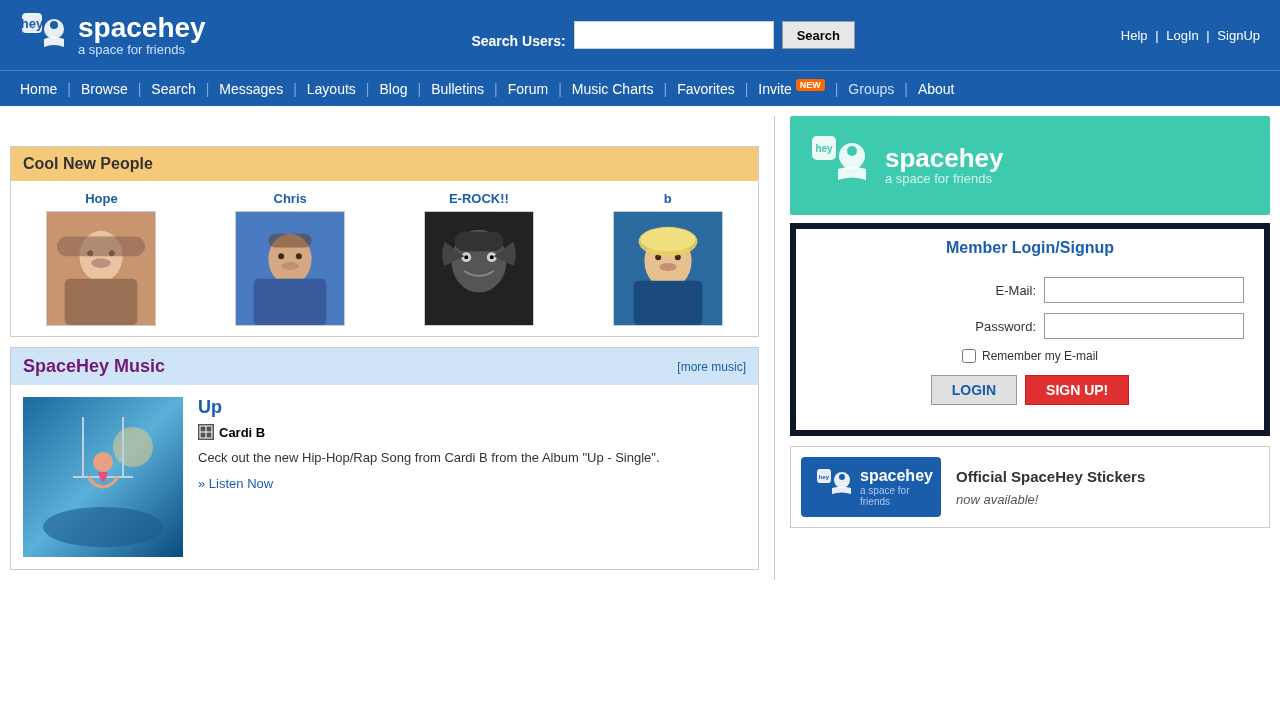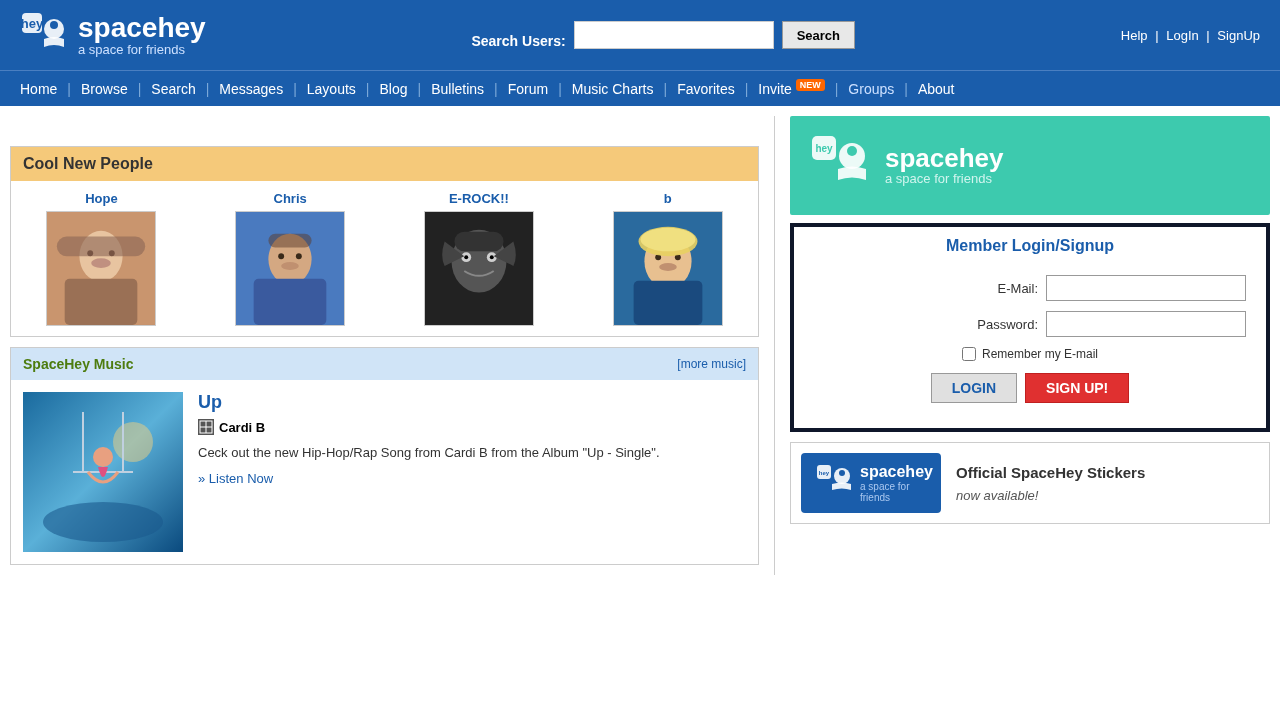--- a/index.html
+++ b/index.html
@@ -172,23 +172,23 @@
       margin-bottom: 10px;
     }
     #music-header {
       background: #d0e4f7;
       padding: 8px 12px;
       display: flex;
       justify-content: space-between;
       align-items: center;
     }
     #music-header-title {
-      font-size: 14px;
-      font-weight: bold;
-      color: #4d7c0f;
+      font-size: 18px;
+      font-weight: bold;
+      color: #701a75;
     }
     #more-music-link {
       color: #1a5dab;
       font-size: 12px;
       cursor: pointer;
     }
     #music-body {
       padding: 12px;
       display: flex;
       gap: 15px;
@@ -273,21 +273,21 @@
       font-weight: bold;
       line-height: 1;
     }
     #sh-banner-text p {
       color: #d0f5ee;
       font-size: 13px;
     }
 
     
     #login-box {
-      border: 4px solid #0f172a;
+      border: 6px solid #0f172a;
       margin-bottom: 10px;
     }
     #login-header {
       padding: 10px;
       text-align: center;
       font-size: 16px;
       font-weight: bold;
       color: #1a5dab;
     }
     #login-form {

